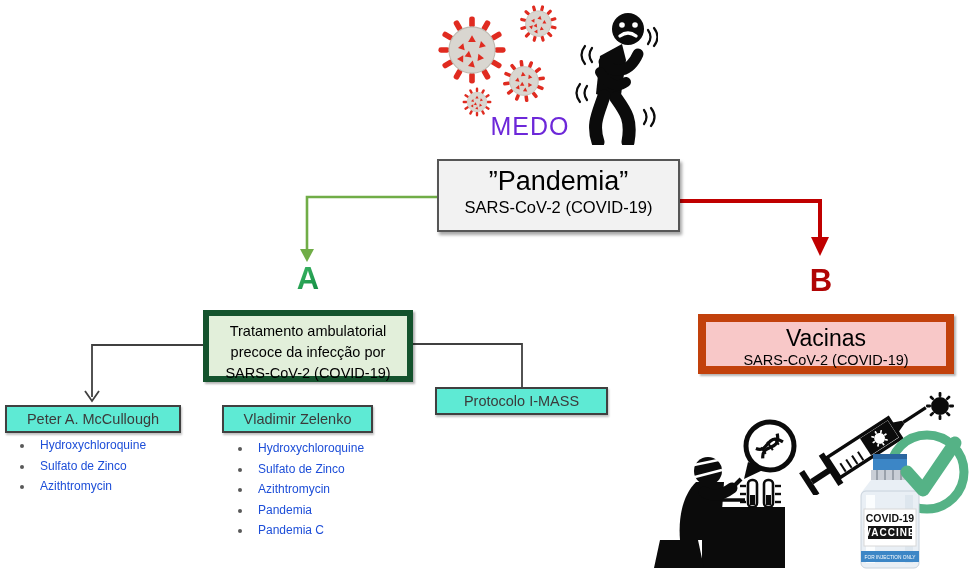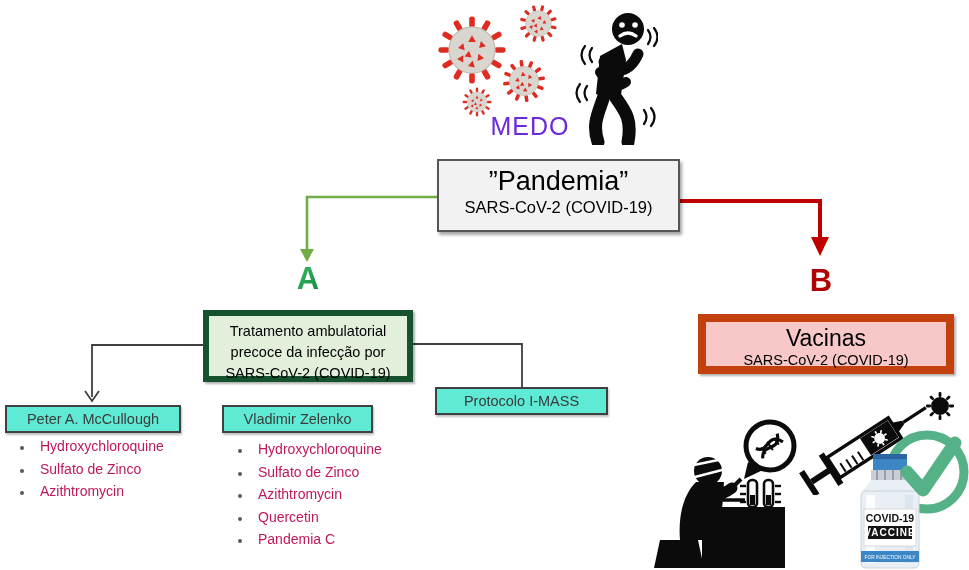--- a/index.html
+++ b/index.html
@@ -33,21 +33,21 @@
   .vac-title { font-size:23px; margin-top:3px; }
   .vac-sub { font-size:14.5px; margin-top:0px; }
 
   .proto-title { position:absolute; background:#5eead4; border:2px solid #404040;
                  box-shadow:1px 2px 2px rgba(0,0,0,.25); text-align:center; color:#3b3b3b;
                  font-size:14.5px; height:28px; line-height:25px; }
   .pt-1 { left:5px;   top:405px; width:176px; }
   .pt-2 { left:222px; top:405px; width:151px; }
   .pt-3 { left:435px; top:387px; width:173px; }
 
-  ul.med-list { position:absolute; list-style:disc outside; color:#be185d; font-size:14px; }
+  ul.med-list { position:absolute; list-style:disc outside; color:#1d4ed8; font-size:12px; }
   ul.med-list li { margin:0 0 6.5px 0; padding-left:6px; }
   ul.med-list li::marker { color:#595959; font-size:12px; }
   .ml-1 { left:34px;  top:438px; width:170px; }
   .ml-2 { left:252px; top:441px; width:160px; }
   .ml-3 { left:464px; top:440px; width:160px; }
 </style>
 </head>
 <body>
 
 <div class="canvas">
@@ -159,21 +159,21 @@
 
   <ul class="med-list ml-1">
       <li>Hydroxychloroquine</li>
       <li>Sulfato de Zinco</li>
       <li>Azithtromycin</li>
     </ul>
   <ul class="med-list ml-2">
       <li>Hydroxychloroquine</li>
       <li>Sulfato de Zinco</li>
       <li>Azithtromycin</li>
-      <li>Quercetin</li>
+      <li>Pandemia</li>
       <li>Pandemia C</li>
     </ul>
 
   <svg class="abs" style="left:648px;top:418px;width:170px;height:152px" viewBox="0 0 170 152">
     <circle cx="122" cy="28" r="24" fill="#fff" stroke="#0b0b0b" stroke-width="5"></circle>
     <polygon points="100,44 117,51 96,61" fill="#0b0b0b"></polygon>
     <g transform="translate(122,28) rotate(-35)" stroke="#0b0b0b" fill="none">
       <path d="M-13,-6 C-5,6 5,-14 13,4" stroke-width="3.2"></path>
       <path d="M-13,6 C-5,-8 5,12 13,-6" stroke-width="3.2"></path>
       <line x1="-8" y1="-4" x2="-8" y2="4" stroke-width="2"></line>

